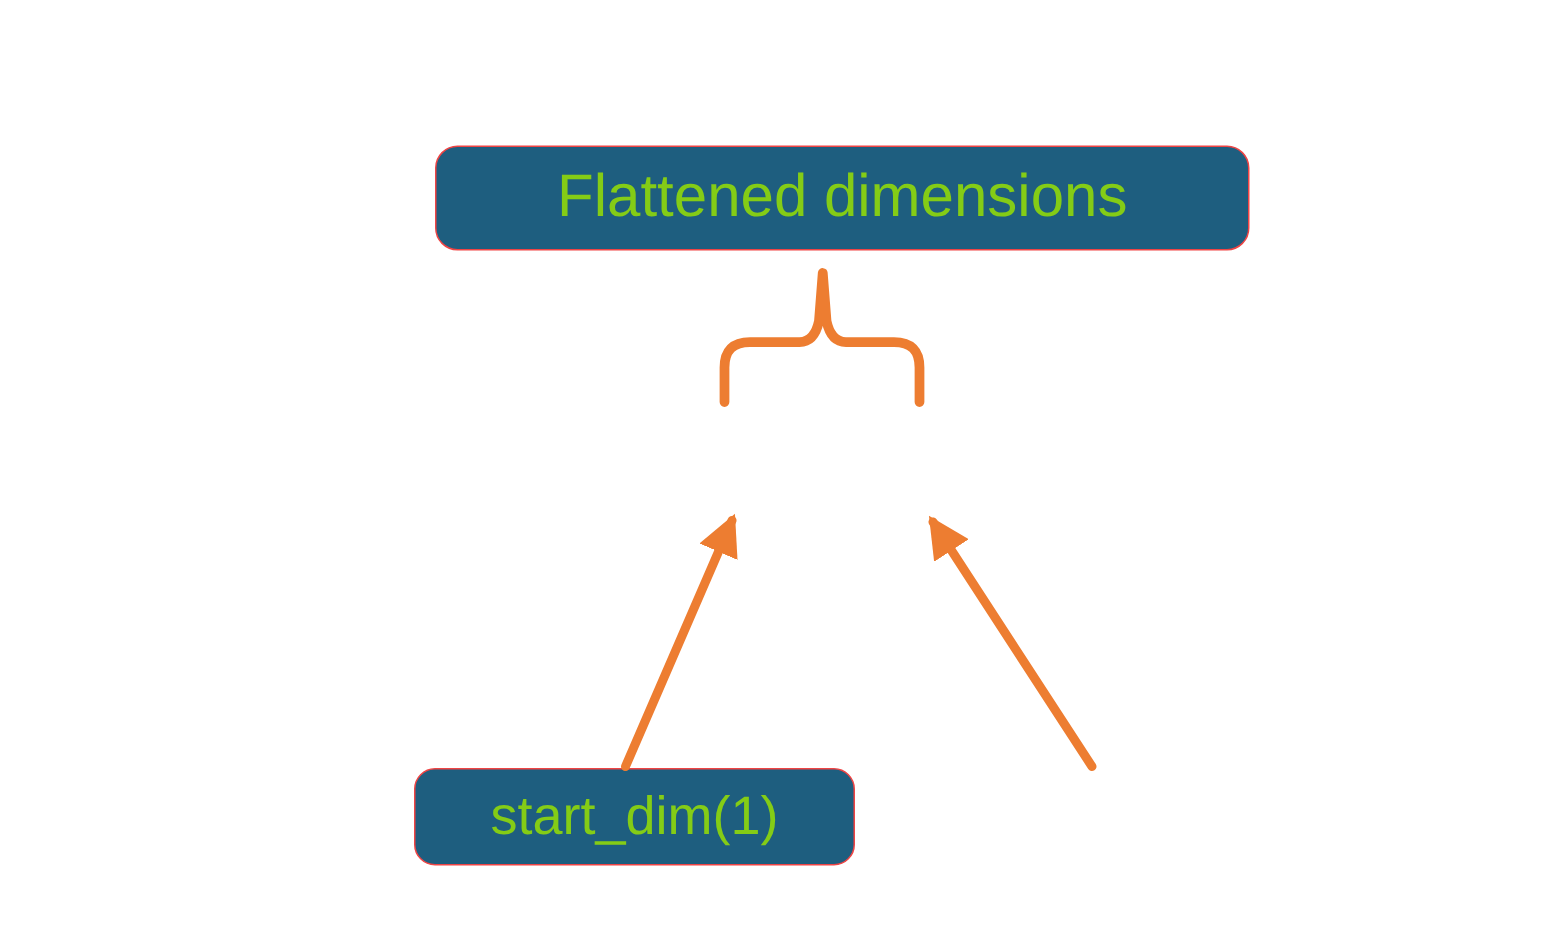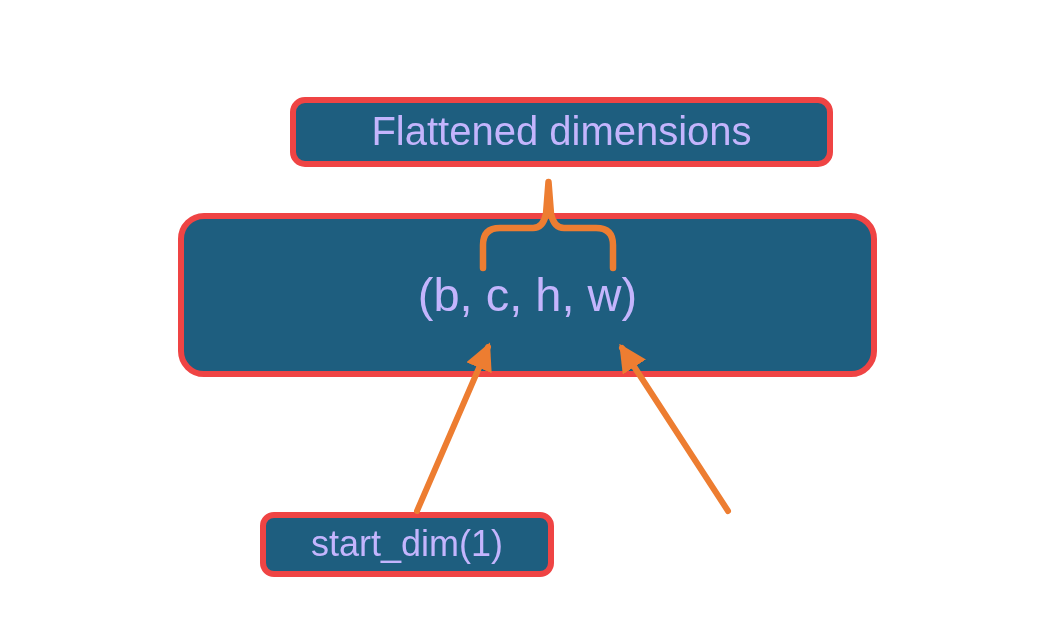--- a/index.html
+++ b/index.html
@@ -12,42 +12,42 @@
     width: 1038px;
     height: 632px;
     background: #ffffff;
     overflow: hidden;
     font-family: "Liberation Sans", sans-serif;
   }
   .node {
     position: absolute;
     box-sizing: border-box;
     background: #1E5E7F;
-    border: 6px solid #ef4444;
+    border: 1px solid #ef4444;
     display: flex;
     align-items: center;
     justify-content: center;
-    color: #c4b5fd;
+    color: #84cc16;
     text-align: center;
     line-height: 1;
   }
   .node-flattened {
     left: 290px; top: 97px;
     width: 543px; height: 70px;
     border-radius: 15px;
     font-size: 40px;
   }
   .node-shape {
     left: 178px; top: 213px;
     width: 699px; height: 164px;
     border-radius: 26px;
     font-size: 47px;
   }
   .node-start-dim {
-    left: 260px; top: 512px;
+    left: 276px; top: 512px;
     width: 294px; height: 65px;
     border-radius: 14px;
     font-size: 36px;
   }
   .node-end-dim {
     left: 583px; top: 512px;
     width: 294px; height: 65px;
     border-radius: 14px;
     font-size: 36px;
   }
@@ -66,23 +66,20 @@
 </style>
 </head>
 <body>
 
 <div class="canvas">
 
   <div class="node node-flattened">
     <span class="node-label">Flattened dimensions</span>
   </div>
 
-  <div class="node node-shape">
-    <span class="node-label">(b, c, h, w)</span>
-  </div>
 
   <div class="node node-start-dim">
     <span class="node-label">start_dim(1)</span>
   </div>
 
 
   <svg class="connector-layer" width="1038" height="632" viewBox="0 0 1038 632" xmlns="http://www.w3.org/2000/svg">
     <defs>
       <marker id="arrowhead" viewBox="0 0 10 10" refX="8.2" refY="5" markerWidth="4.6" markerHeight="4.6" orient="auto-start-reverse">
         <path d="M0,0 L10,5 L0,10 Z" fill="#ED7D31"></path>

